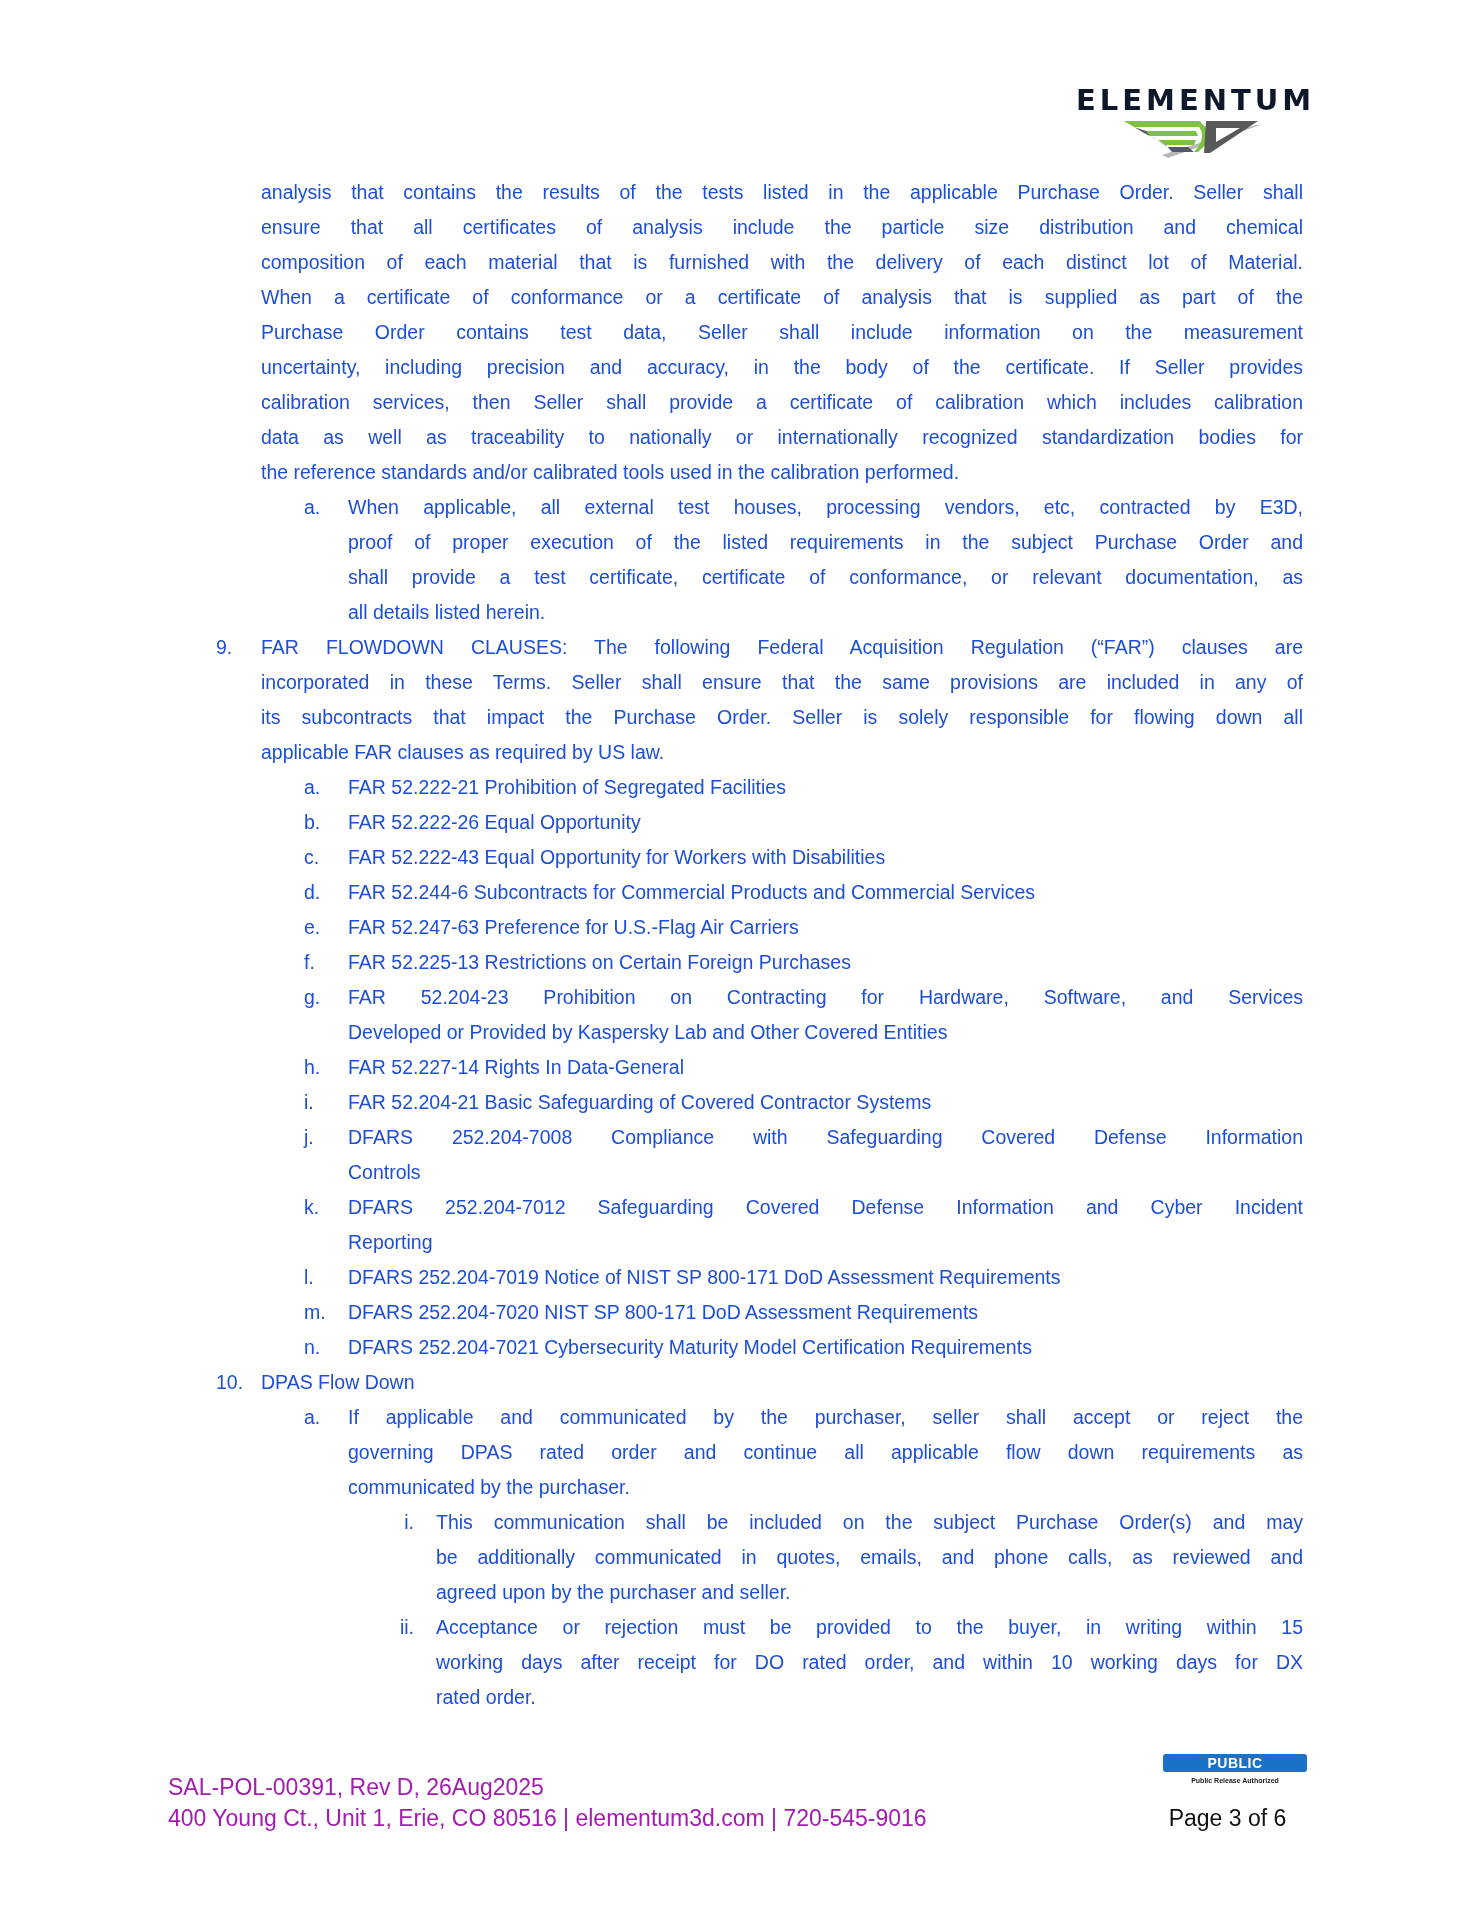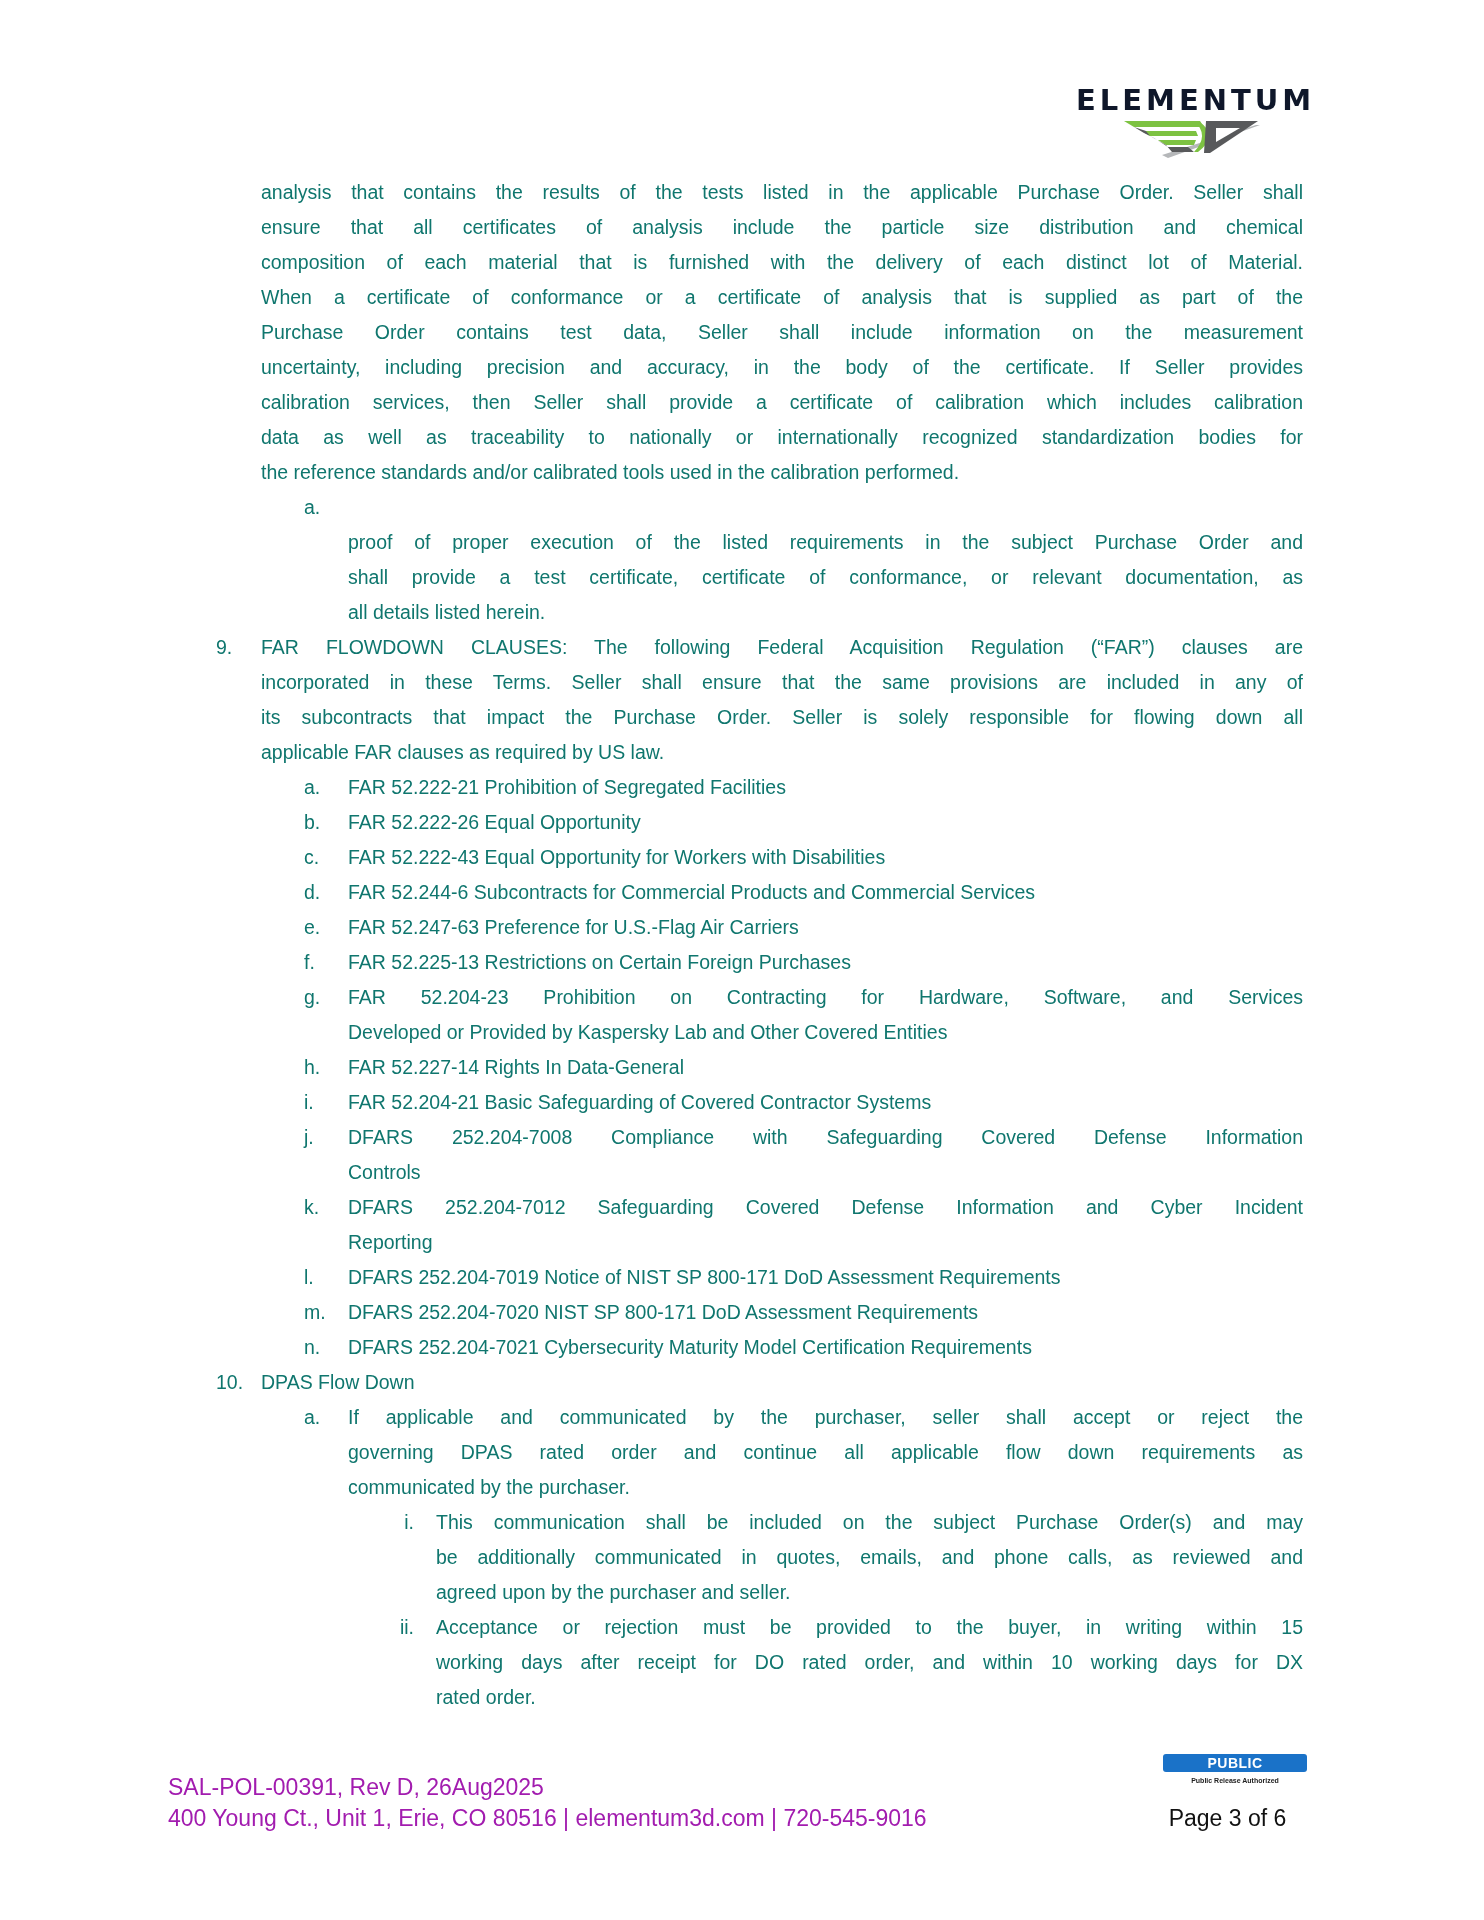--- a/index.html
+++ b/index.html
@@ -11,21 +11,21 @@
   .logo-text {
     position: absolute; left: 0; top: 0; width: 232px; text-align: center;
     font-family: "DejaVu Sans", sans-serif; font-weight: bold; font-size: 29px;
     letter-spacing: 4px; color: #0f172a; line-height: 32px;
   }
   .logo-emblem { position: absolute; left: 48px; top: 35px; width: 140px; height: 40px; }
 
   
   .body {
     position: absolute; left: 0; top: 175px; width: 1484px;
-    font-family: "Liberation Sans", sans-serif; font-size: 19.5px; color: #0f766e;
+    font-family: "Liberation Sans", sans-serif; font-size: 19.5px; color: #1d4ed8;
   }
   .ln { position: relative; height: 35px; line-height: 35px; white-space: nowrap; }
   .ln .t { position: absolute; top: 0; display: block; white-space: nowrap; }
   .ln .t.j { text-align: justify; text-align-last: justify; white-space: normal; height: 35px; overflow: hidden; }
   .ln .m { position: absolute; top: 0; }
 
   .l0 .t { left: 261px; }
   .l0 .t.j { width: 1042px; }
 
   .l1 .m { left: 216px; }
@@ -104,20 +104,21 @@
       </div>
     <div class="ln l0">
         <span class="t j">data as well as traceability to nationally or internationally recognized standardization bodies for</span>
       </div>
     <div class="ln l0">
         <span class="t">the reference standards and/or calibrated tools used in the calibration performed.</span>
       </div>
 
     <div class="ln l2">
         <span class="m">a.</span>
+        <span class="t j">When applicable, all external test houses, processing vendors, etc, contracted by E3D,</span>
       </div>
     <div class="ln l2">
         <span class="t j">proof of proper execution of the listed requirements in the subject Purchase Order and</span>
       </div>
     <div class="ln l2">
         <span class="t j">shall provide a test certificate, certificate of conformance, or relevant documentation, as</span>
       </div>
     <div class="ln l2">
         <span class="t">all details listed herein.</span>
       </div>

